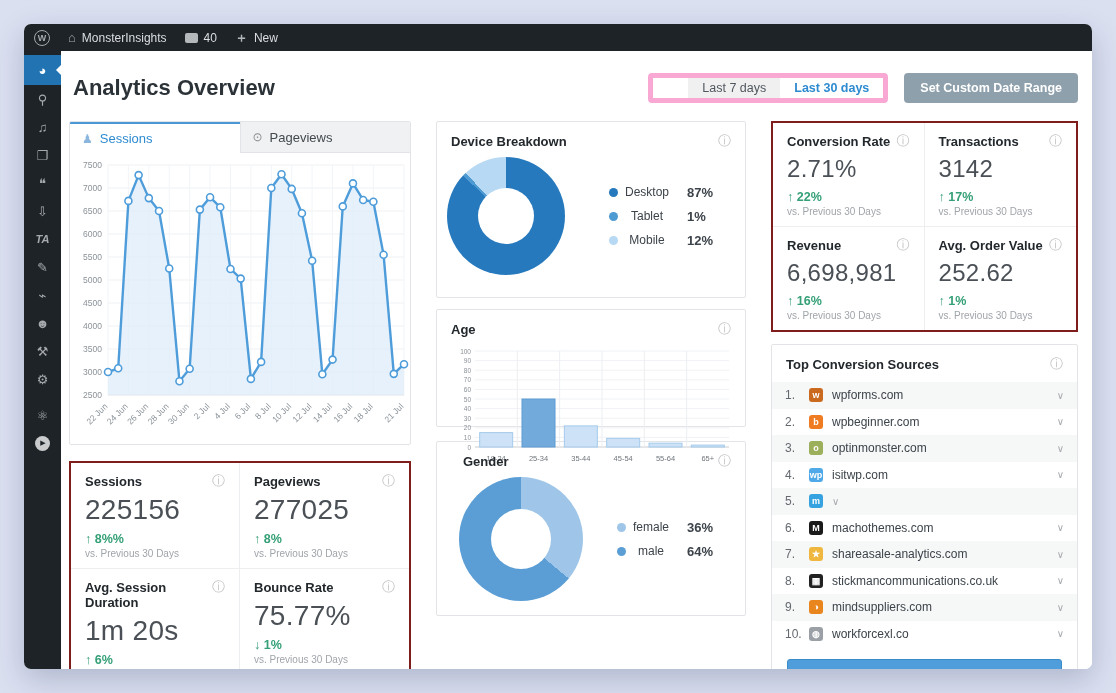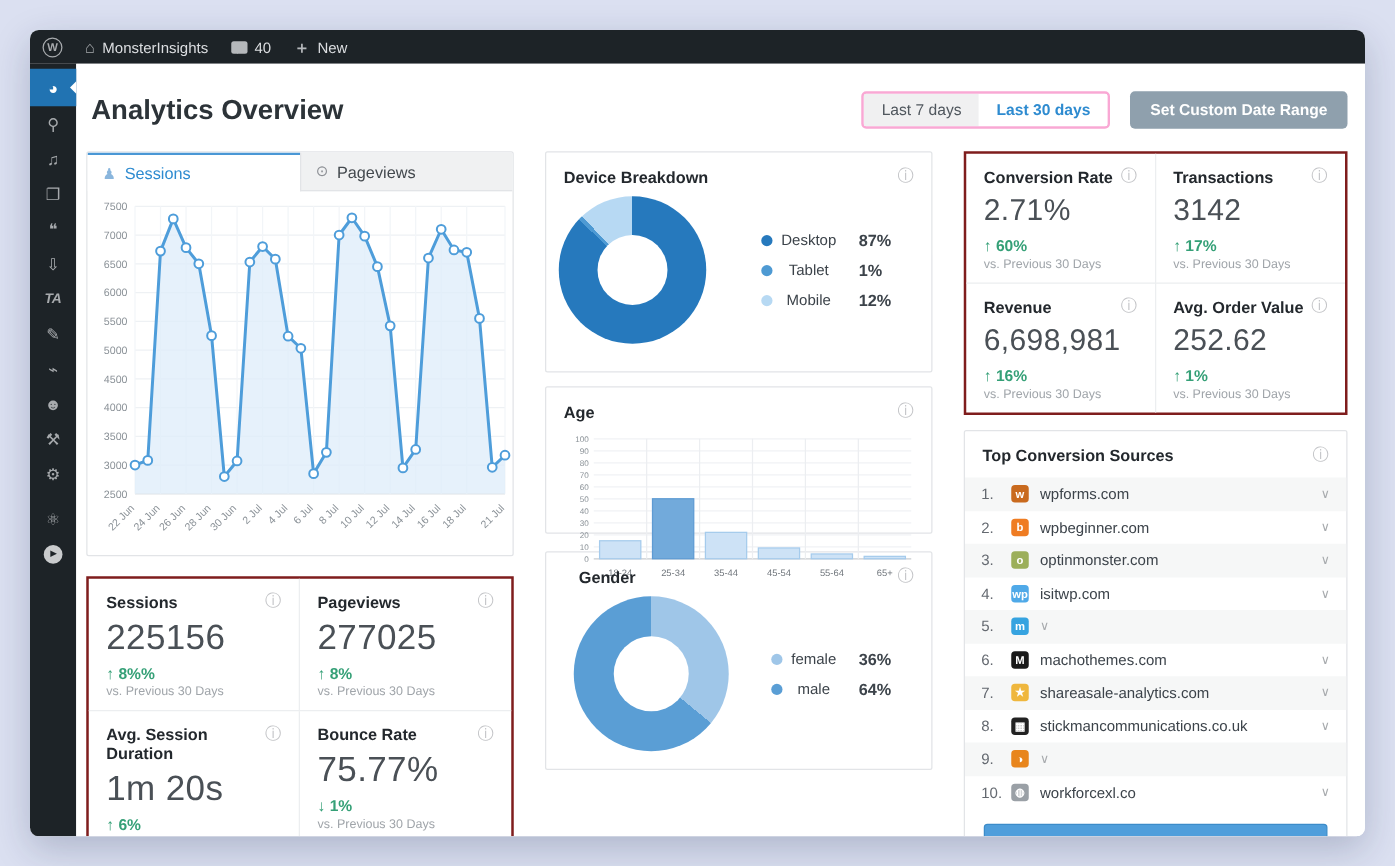--- a/index.html
+++ b/index.html
@@ -36,21 +36,21 @@
   .sb-icon.active::after { content:""; position:absolute; right:0; top:50%; margin-top:-5px;
     border:5px solid transparent; border-right-color:#fff; }
   .sb-icon.gap { margin-top:8px; }
   .sb-icon .play { background:#c9cbcd; color:#1d2327; border-radius:50%; width:15px; height:15px;
     display:flex; align-items:center; justify-content:center; font-size:7px; padding-left:1px; }
   .content { flex:1; background:#fff; overflow:hidden; }
   
   .page-head { display:flex; align-items:center; justify-content:space-between; padding:22px 14px 18px 12px; }
   .page-title { font-size:22px; font-weight:700; color:#2c3338; }
   .head-right { display:flex; align-items:center; }
-  .seg { display:flex; border:2px solid #f9a8d4; border-radius:4px; overflow:hidden; height:30px; background:#fff; }
+  .seg { display:flex; border:5px solid #f9a8d4; border-radius:4px; overflow:hidden; height:30px; background:#fff;padding-left:35px; }
   .seg button { border:none; background:#f0f0f1; color:#50575e; font-size:12.5px; padding:0 14px;
     cursor:pointer; font-family:inherit; }
   .seg button.on { background:#fff; color:#2e8bd0; font-weight:700; }
   .btn-custom { margin-left:16px; height:30px; border:none; border-radius:4px; background:#8fa0ad;
     color:#fff; font-weight:700; font-size:12.5px; padding:0 16px; cursor:pointer; font-family:inherit; }
   
   .board { display:flex; gap:25px; padding:0 14px 0 8px; align-items:flex-start; }
   .col1 { width:342px; } .col2 { width:310px; } .col3 { width:308px; }
   .card { background:#fff; border:1px solid #e2e4e7; border-radius:2px; }
   .card-head { display:flex; align-items:flex-start; justify-content:space-between; padding:12px 14px 4px 14px; }
@@ -402,21 +402,21 @@
         </div>
 
         <div class="col3">
           <div class="metric-grid" id="right-metrics" style="margin-bottom:12px;">
               <div class="mcell">
                 <div class="mhead">
                   <span class="label">Conversion Rate</span>
                   <span class="info">ⓘ</span>
                 </div>
                 <div class="num">2.71%</div>
-                <div class="delta">↑ 60%</div>
+                <div class="delta">↑ 22%</div>
                 <div class="compare">vs. Previous 30 Days</div>
               </div>
               <div class="mcell">
                 <div class="mhead">
                   <span class="label">Transactions</span>
                   <span class="info">ⓘ</span>
                 </div>
                 <div class="num">3142</div>
                 <div class="delta">↑ 17%</div>
                 <div class="compare">vs. Previous 30 Days</div>
@@ -490,20 +490,21 @@
                 </li>
                 <li class="src-row">
                   <span class="src-rank">8.</span>
                   <span class="src-ico" style="background: rgb(34, 34, 34);">▦</span>
                   <span class="src-domain">stickmancommunications.co.uk</span>
                   <span class="src-chev">∨</span>
                 </li>
                 <li class="src-row stripe">
                   <span class="src-rank">9.</span>
                   <span class="src-ico" style="background: rgb(232, 133, 28);">◑</span>
+                  <span class="src-domain">mindsuppliers.com</span>
                   <span class="src-chev">∨</span>
                 </li>
                 <li class="src-row">
                   <span class="src-rank">10.</span>
                   <span class="src-ico" style="background: rgb(154, 160, 166);">◍</span>
                   <span class="src-domain">workforcexl.co</span>
                   <span class="src-chev">∨</span>
                 </li>
               </ol>
             <button class="src-btn">View Top Conversions Sources Report</button>

